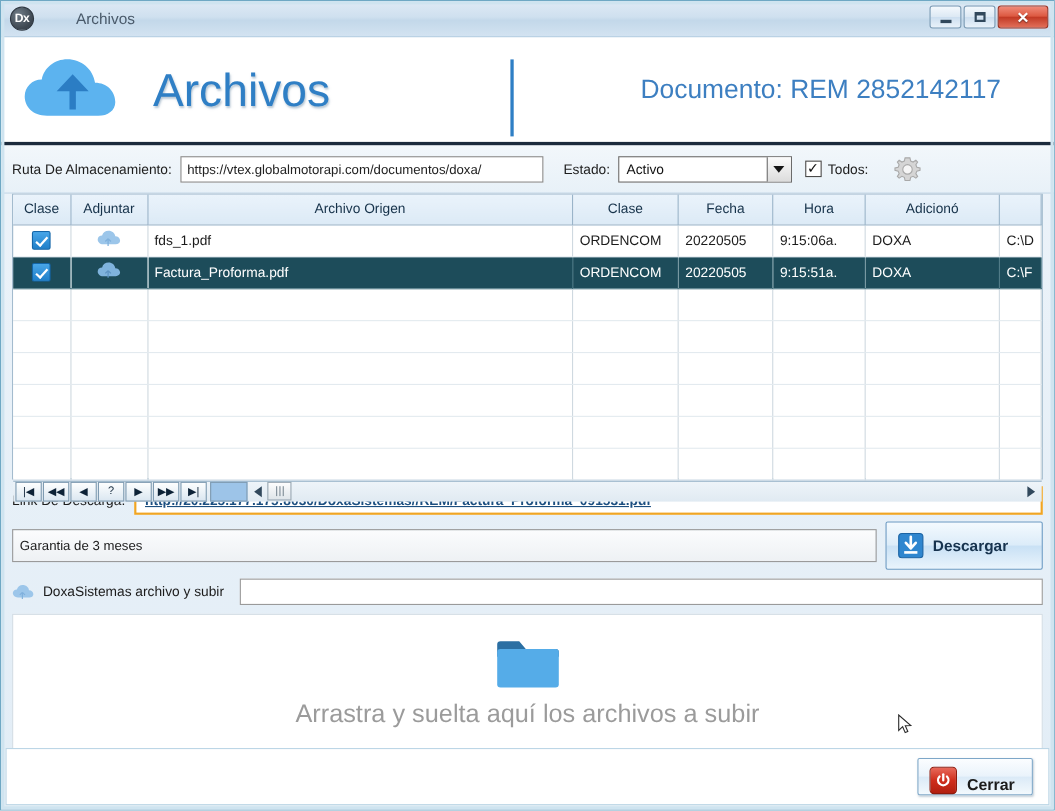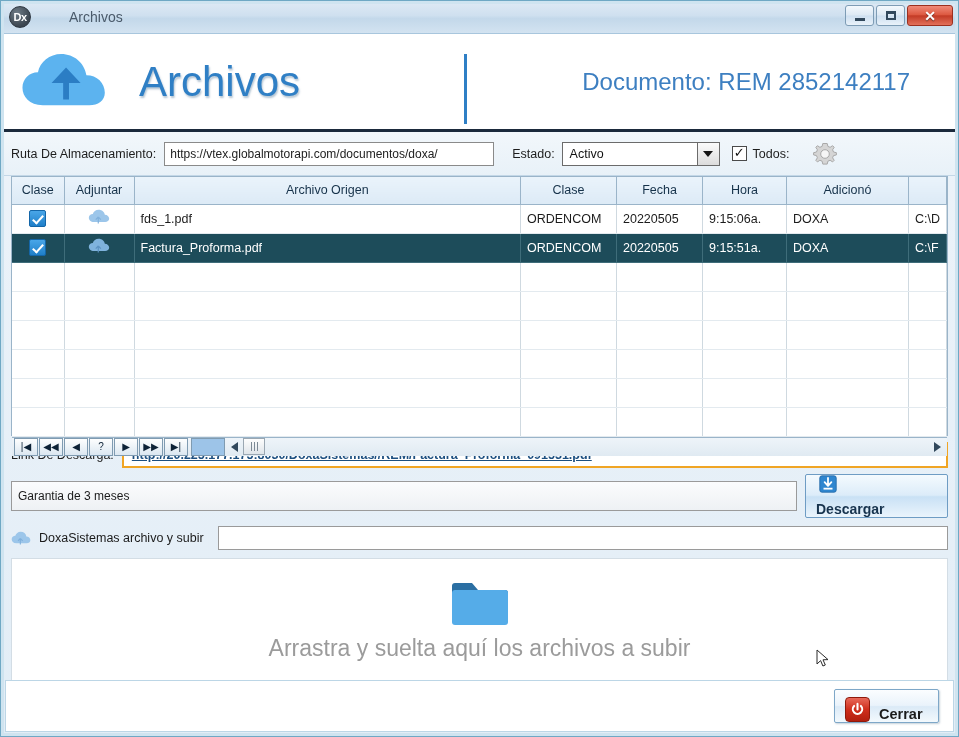--- a/index.html
+++ b/index.html
@@ -247,23 +247,22 @@
     font-size: 12px; color:#1b1b1b;
     padding: 0 6px;
     display:flex; align-items:center;
   }
   .btn-descargar {
     margin-left: 8px;
     width: 143px; height: 44px;
     border: 1px solid #6e9cc4;
     border-radius: 2px;
     background: linear-gradient(180deg,#f4fafe 0%, #dcecf9 48%, #c9e1f5 52%, #eaf4fc 100%);
-    display:flex; gap: 8px;
+    display:flex; align-items:center; gap: 8px;
     padding-left: 10px;
-    flex-direction: column;
   }
   .btn-descargar .txt { font-size: 14px; font-weight: bold; color: #17334e; }
 
   
   .sel-row {
     margin: 8px 10px 0 10px;
     display:flex; align-items:center;
   }
   .sel-label { font-size: 12.5px; color:#1b1b1b; margin-left: 8px; }
   .sel-input {

